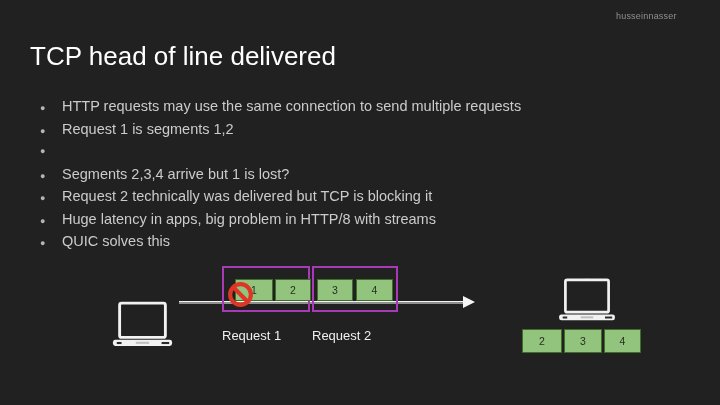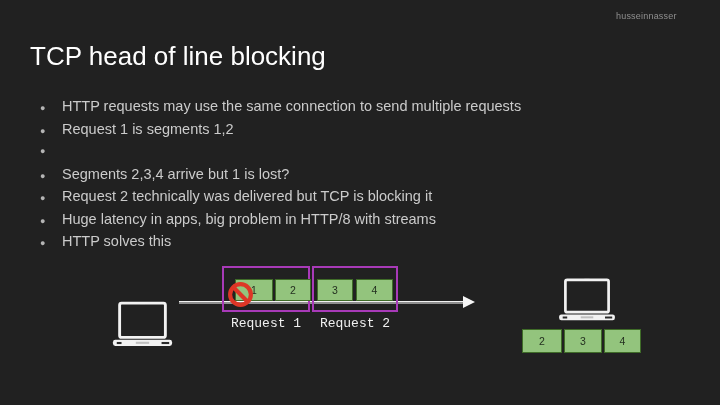--- a/index.html
+++ b/index.html
@@ -60,22 +60,22 @@
     border: 1px solid var(--segment-border, #3f6c28);
     display: flex; align-items: center; justify-content: center;
     font-size: 10.5px; color: #243020;
   }
   .seg-1 { left: 235px; width: 38px; }
   .seg-2 { left: 275px; width: 36px; }
   .seg-3 { left: 317px; width: 36px; }
   .seg-4 { left: 356px; width: 37px; }
   .blocked-icon { position: absolute; left: 227px; top: 281px; z-index: 5; }
   .request-label {
-    position: absolute; top: 316px; height: 16px; z-index: 2;
-    text-align: center; font-size: 13px; color: #f0f0f0; font-family: Liberation Mono, monospace;
+    position: absolute; top: 328px; height: 16px; z-index: 2;
+    font-size: 13px; color: #f0f0f0;
   }
   .req-label-1 { left: 222px; width: 88px; }
   .req-label-2 { left: 312px; width: 86px; }
   .received-segment {
     position: absolute; top: 329px; height: 24px; z-index: 2;
     background: var(--segment-fill, #93c47d);
     border: 1px solid var(--segment-border, #3f6c28);
     display: flex; align-items: center; justify-content: center;
     font-size: 10.5px; color: #243020;
   }
@@ -87,21 +87,21 @@
     font-size: 13px; line-height: 16px; color: #f5f5f5;
   }
 </style>
 </head>
 <body>
 
 <div class="slide">
 
   <div class="watermark">husseinnasser</div>
 
-  <h1 class="title">TCP head of line blocking</h1>
+  <h1 class="title">TCP head of line delivered</h1>
 
   <ul class="bullets">
     <li>
         <span class="dot">●</span>
         <span>HTTP requests may use the same connection to send multiple requests</span>
       </li>
     <li>
         <span class="dot">●</span>
         <span>Request 1 is segments 1,2</span>
       </li>
@@ -115,21 +115,21 @@
     <li>
         <span class="dot">●</span>
         <span>Request 2 technically was delivered but TCP is blocking it</span>
       </li>
     <li>
         <span class="dot">●</span>
         <span>Huge latency in apps, big problem in HTTP/8 with streams</span>
       </li>
     <li>
         <span class="dot">●</span>
-        <span>HTTP solves this</span>
+        <span>QUIC solves this</span>
       </li>
   </ul>
 
   <div class="diagram">
 
     <svg class="laptop" style="left:112px; top:301px;" width="61" height="48" viewBox="0 0 64 50">
       <rect x="8" y="2" width="48" height="36" rx="2" fill="#212121" stroke="#f2f2f2" stroke-width="3"></rect>
       <rect x="29" y="1" width="6" height="2" fill="#f2f2f2"></rect>
       <rect x="1" y="40.5" width="62" height="6.5" rx="2.5" fill="#f2f2f2"></rect>
       <rect x="5" y="42.8" width="5" height="2.2" fill="#2a2a2a"></rect>

